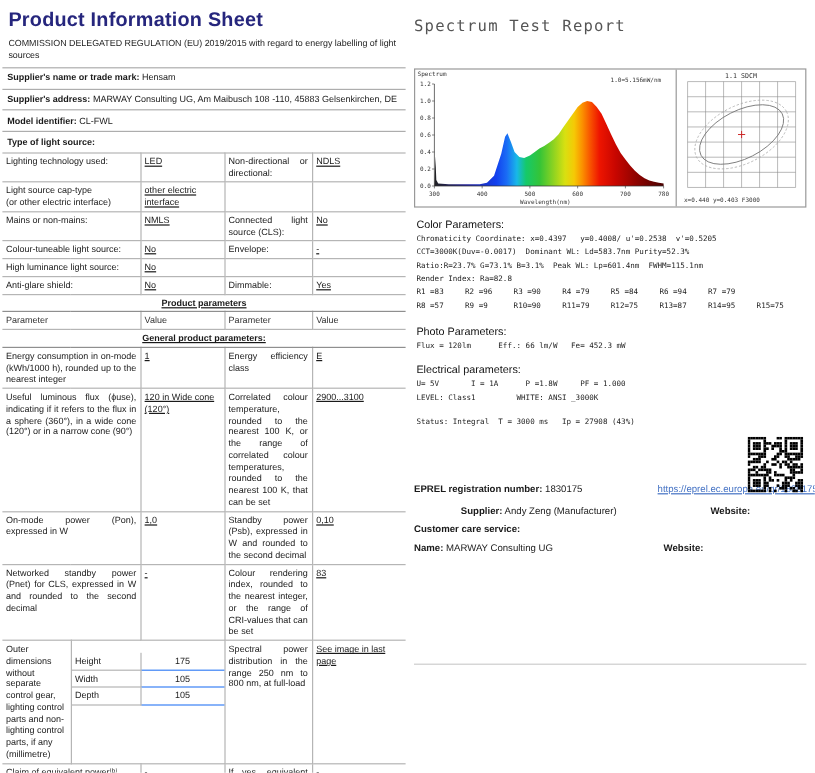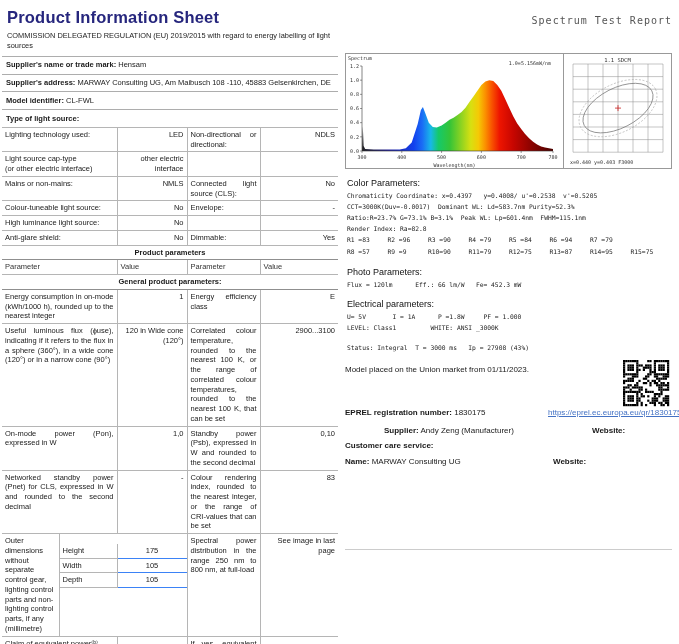--- a/index.html
+++ b/index.html
@@ -11,32 +11,32 @@
   
   .doc { position:absolute; left:0; top:0; width:340px; height:644px; padding:6px 2px 0 2px; overflow:hidden; }
   .doc-title { color:var(--navy); font-size:16.5px; font-weight:bold; margin:2px 0 4px 5px; letter-spacing:.2px; }
   .doc-sub { font-size:7.4px; line-height:1.35; color:#222; margin:0 4px 5px 5px; }
   .info-row { border-top:1px solid #adadad; font-size:7.5px; padding:3.5px 4px; line-height:1.3; }
   .info-row b { font-weight:bold; }
   table.ptable { width:336px; border-collapse:collapse; table-layout:fixed; font-size:7.5px; }
   .ptable td { border:1px solid #b5b5b5; vertical-align:top; padding:2px 3px; line-height:1.3; white-space:pre-line; }
   .ptable td:first-child { border-left:none; }
   .ptable td:last-child { border-right:none; }
-  .ptable td.cv { text-align:right; }
+  .ptable td.cv { text-align:left;text-decoration:underline; }
   .ptable td.cj { text-align:justify; }
-  .ptable tr.sect td { border-left:none; border-right:none; font-weight:bold; border-color:#8f8f8f; padding:2px 4px; }
+  .ptable tr.sect td { border-left:none; border-right:none; font-weight:bold; border-color:#8f8f8f; padding:2px 4px;text-decoration:underline; }
   .ptable tr.sect td.ctr { text-align:center; }
   .ptable tr.hdr td { font-weight:normal; color:#333; }
   td.dim-sub { padding:0; }
   .dim-grid { display:grid; grid-template-columns:58px 1fr; }
   .dim-grid .dn { border-right:1px solid #b5b5b5; border-bottom:1px solid #b5b5b5; padding:2px 3px; }
   .dim-grid .dv { border-bottom:1px solid #3b82f6; padding:2px 3px; text-align:center; }
   
   .rep { position:absolute; left:340px; top:0; width:339px; height:644px; padding:0 7px 0 5px; }
-  .rep-title { text-align:right; font-family:"DejaVu Sans Mono",monospace; font-size:10px; color:#555; letter-spacing:1px; margin-top:15px; }
+  .rep-title { text-align:left; font-family:"DejaVu Sans Mono",monospace; font-size:13px; color:#555; letter-spacing:1px; margin-top:15px; }
   .charts-box { display:flex; border:1px solid #999; height:116px; margin-top:27px; background:#fff; }
   .spec-panel { width:218px; position:relative; border-right:1px solid #999; }
   .spec-panel svg { position:absolute; left:0; top:0; }
   .ov { position:absolute; font-family:"DejaVu Sans Mono",monospace; font-size:5px; color:#333; }
   .spec-ylabel { top:1px; left:2px; }
   .spec-annot { top:6px; right:12px; }
   .spec-xlabel { bottom:0px; left:0; right:0; text-align:center; }
   .cie-panel { flex:1; position:relative; text-align:center; }
   .cie-title { font-family:"DejaVu Sans Mono",monospace; font-size:5.5px; color:#333; margin-top:3px; }
   .cie-cap { font-family:"DejaVu Sans Mono",monospace; font-size:5px; color:#333; text-align:left; margin-left:6px; }
@@ -291,21 +291,20 @@
   <div class="sec-h">Photo Parameters:</div>
   <div class="mline">Flux = 120lm      Eff.: 66 lm/W   Fe= 452.3 mW</div>
 
   <div class="sec-h">Electrical parameters:</div>
   <div class="mline">U= 5V       I = 1A      P =1.8W     PF = 1.000</div>
   <div class="mline">LEVEL: Class1         WHITE: ANSI _3000K</div>
   <div class="mline status">Status: Integral  T = 3000 ms   Ip = 27908 (43%)</div>
 
 
   <div class="eprel">
-    <div>Model placed on the Union market from 01/11/2023.</div>
     <svg id="qr-svg" class="qr" width="47" height="47">
         <rect x="0.0" y="0.0" width="2.2" height="2.2" fill="#000"></rect>
         <rect x="2.2" y="0.0" width="2.2" height="2.2" fill="#000"></rect>
         <rect x="4.4" y="0.0" width="2.2" height="2.2" fill="#000"></rect>
         <rect x="6.6" y="0.0" width="2.2" height="2.2" fill="#000"></rect>
         <rect x="8.8" y="0.0" width="2.2" height="2.2" fill="#000"></rect>
         <rect x="11.0" y="0.0" width="2.2" height="2.2" fill="#000"></rect>
         <rect x="13.2" y="0.0" width="2.2" height="2.2" fill="#000"></rect>
         <rect x="24.2" y="0.0" width="2.2" height="2.2" fill="#000"></rect>
         <rect x="26.4" y="0.0" width="2.2" height="2.2" fill="#000"></rect>

